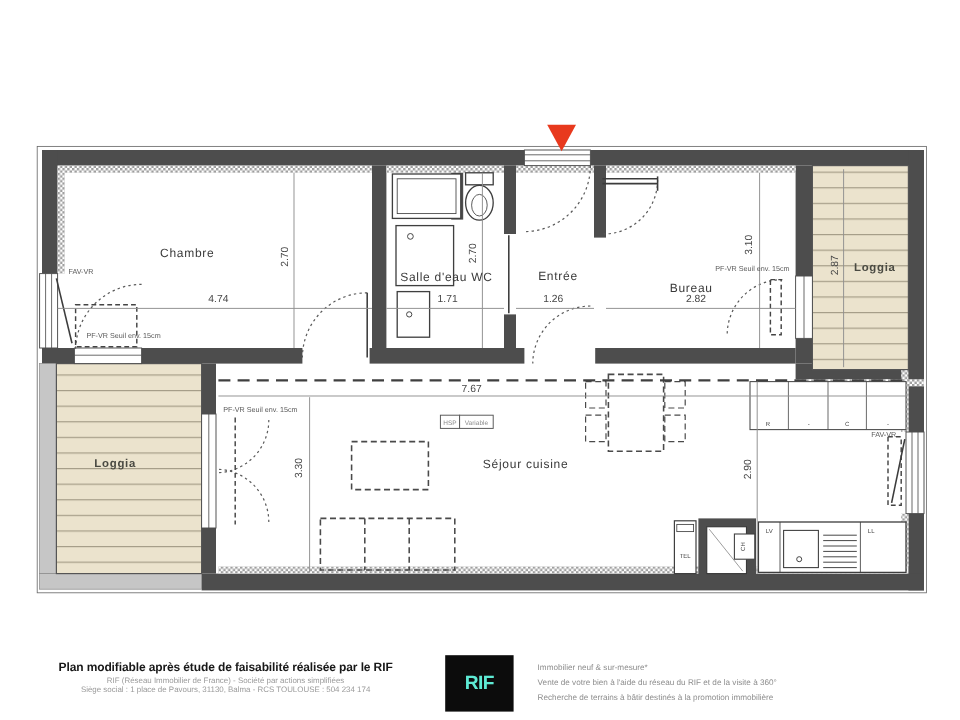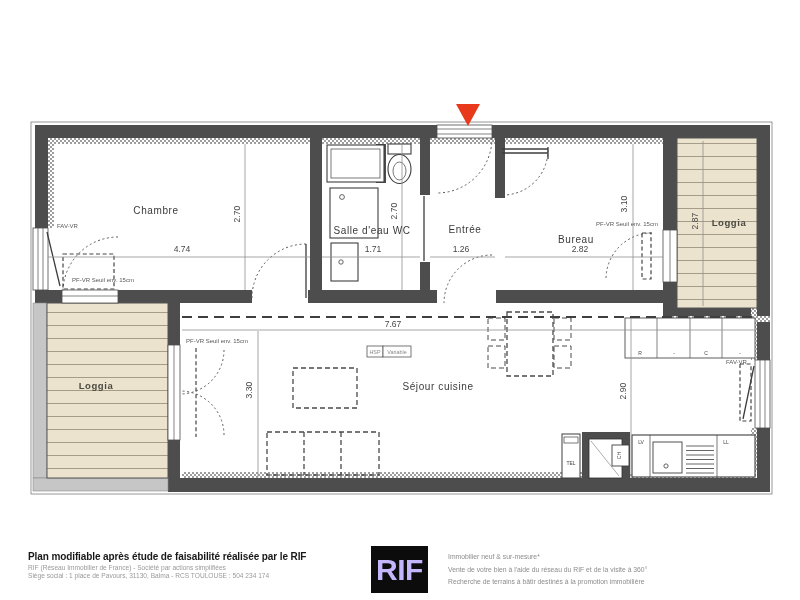--- a/index.html
+++ b/index.html
@@ -7,26 +7,26 @@
   .stage{position:relative;width:800px;height:600px;background:#fff;overflow:hidden;padding-left:36px;}
   .plan-svg{position:absolute;left:0;top:0;}
   svg text{font-family:"Liberation Sans",sans-serif;fill:#3d3d3d;}
   .room-lbl{font-size:10px;letter-spacing:.6px;fill:#3a3a3a;}
   .room-lbl-b{font-size:9.5px;font-weight:bold;letter-spacing:.6px;fill:#4a4a42;}
   .dim{font-size:8.6px;fill:#474747;}
   .ann{font-size:6px;fill:#5a5a5a;}
   .tiny{font-size:5px;fill:#444;}
   .hsp{font-size:5.4px;fill:#8a8a8a;}
   .footer{position:absolute;left:0;top:540px;width:800px;height:60px;background:#fff;}
-  .f-left{position:absolute;right:452px;top:11px;width:320px;text-align:left;}
+  .f-left{position:absolute;right:452px;top:11px;width:320px;text-align:center;}
   .f-left .bold{font-size:10px;font-weight:bold;color:#181818;letter-spacing:-.1px;white-space:nowrap;}
   .f-left .small{font-size:6.6px;color:#9a9a9a;margin-top:1.5px;white-space:nowrap;}
   .f-logo{position:absolute;left:371px;top:6px;width:57px;height:47px;background:#0c0c0c;
           display:flex;align-items:center;justify-content:center;}
-  .f-logo span{color:#c4b5fd;font-weight:bold;font-size:30px;letter-spacing:-.5px;}
+  .f-logo span{color:#5eead4;font-weight:bold;font-size:16px;letter-spacing:-.5px;}
   .f-right{position:absolute;left:448px;top:11px;width:340px;}
   .f-right div{font-size:6.8px;color:#8d8d8d;line-height:12.5px;white-space:nowrap;}
 </style>
 </head>
 <body>
 
 <div class="stage">
 
 <svg class="plan-svg" width="800" height="545" viewBox="0 0 800 545">
   <defs>

